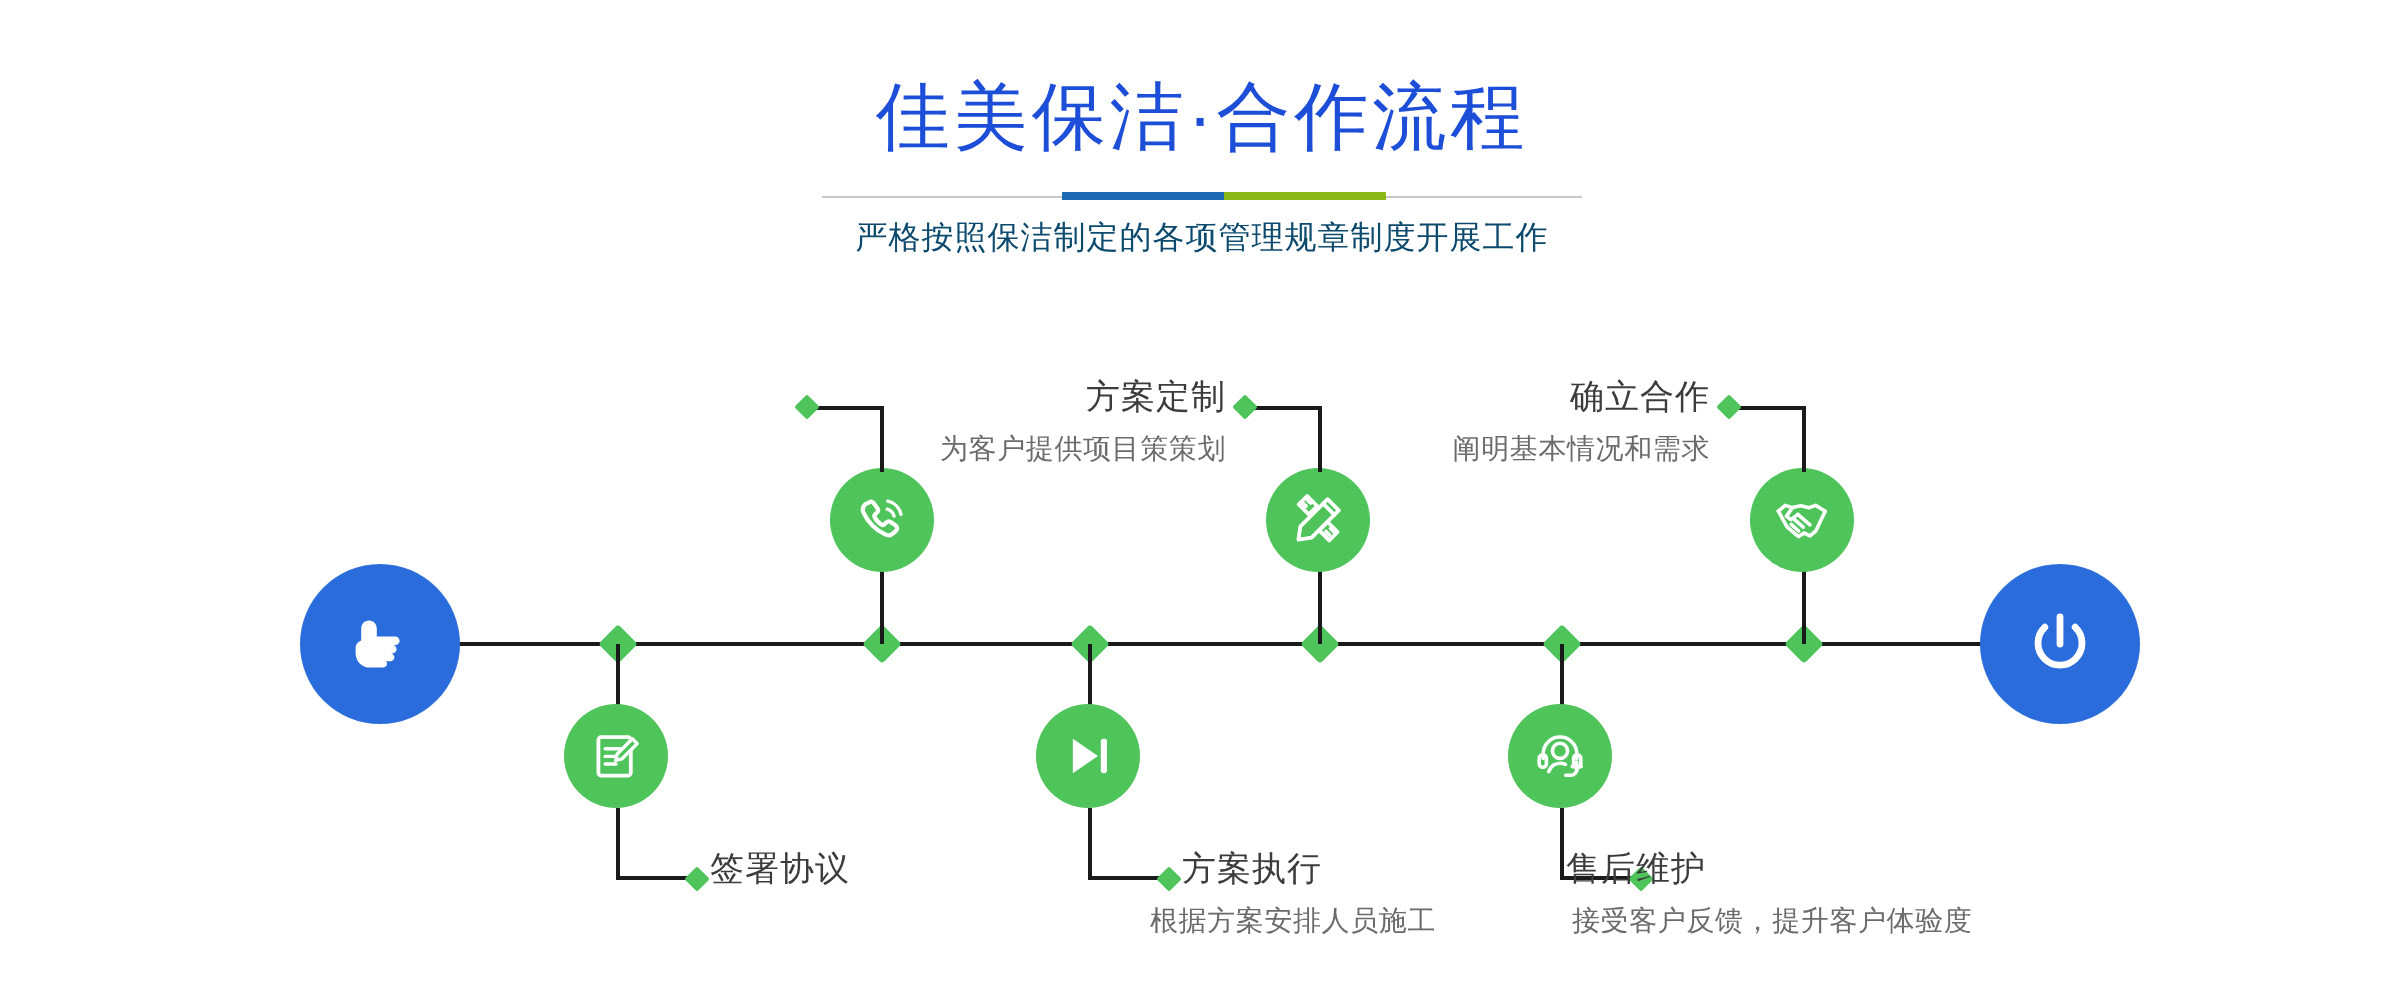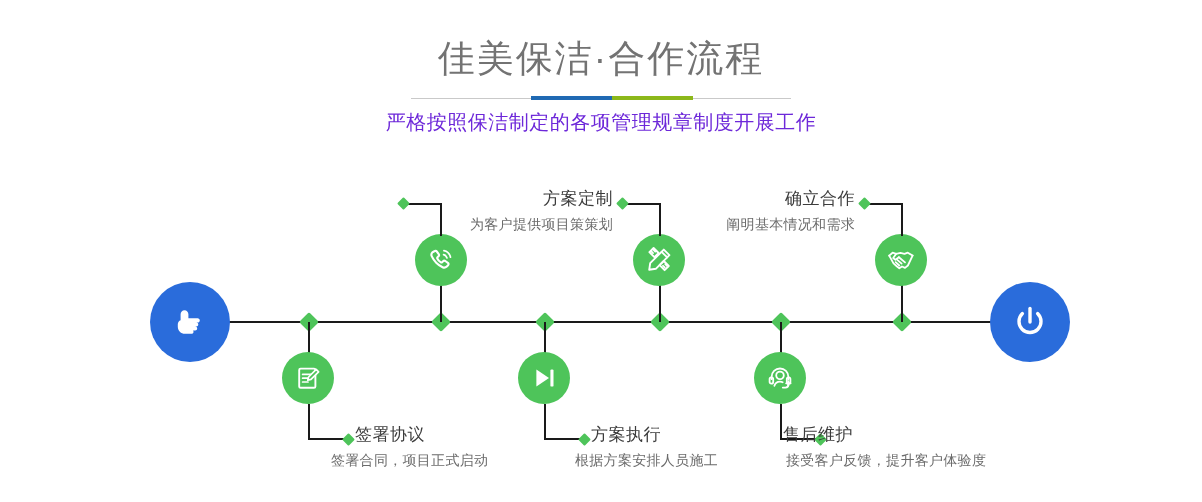--- a/index.html
+++ b/index.html
@@ -26,21 +26,21 @@
     top: 0;
     width: 1202px;
     text-align: center;
   }
   .title {
     margin: 0;
     padding-top: 36px;
     font-size: 37px;
     font-weight: normal;
     letter-spacing: 2px;
-    color: #737373;
+    color: #1d4ed8;
     line-height: 1.25;
   }
   .divider {
     position: relative;
     width: 380px;
     height: 4px;
     margin: 14px auto 0 auto;
   }
   .divider .rule {
     position: absolute;
@@ -62,22 +62,22 @@
     position: absolute;
     left: 201px;
     top: 0;
     width: 81px;
     height: 4px;
     background: #8cb81a;
   }
   .subtitle {
     margin: 0;
     padding-top: 9px;
-    font-size: 20px;
-    color: #6d28d9;
+    font-size: 16px;
+    color: #0c4a6e;
     letter-spacing: 0.5px;
   }
 
   
   .axis {
     position: absolute;
     left: 168px;
     top: 321px;
     width: 866px;
     height: 2px;
@@ -222,21 +222,20 @@
         <line x1="8.6" y1="18" x2="14" y2="18" stroke="#ffffff" stroke-width="1.7" stroke-linecap="round"></line>
         <path d="M22.2 5.4l2.4 2.4-7.6 7.6-3.2.8.8-3.2z" fill="#4ec45a" stroke="#ffffff" stroke-width="1.7" stroke-linejoin="round"></path>
       </svg>
     </span>
   </div>
   <div class="elbow-v" style="left:308px; top:404px; height:35px;"></div>
   <div class="elbow-h" style="left:308px; top:438px; width:38px;"></div>
   <div class="labelnode" style="left:344px; top:435px;"></div>
   <div class="lbl below" style="left:355px; top:426px;">
     <div class="lbl-title">签署协议</div>
-    <div class="lbl-desc" style="margin-left:-24px;">签署合同，项目正式启动</div>
   </div>
 
   <div class="node" style="left:653px; top:315px;"></div>
   <div class="stem" style="left:659px; top:285px; height:37px;"></div>
   <div class="bubble" style="left:633px; top:234px;">
     <span>
       <svg width="30" height="30" viewBox="0 0 30 30" aria-hidden="true">
         <g fill="none" stroke="#ffffff" stroke-width="1.9" stroke-linejoin="round" stroke-linecap="round">
           <path d="M19.8 4.6l5.6 5.6-13.6 13.6-6.6 1 1-6.6z"></path>
           <line x1="17.6" y1="6.8" x2="23.2" y2="12.4"></line>

